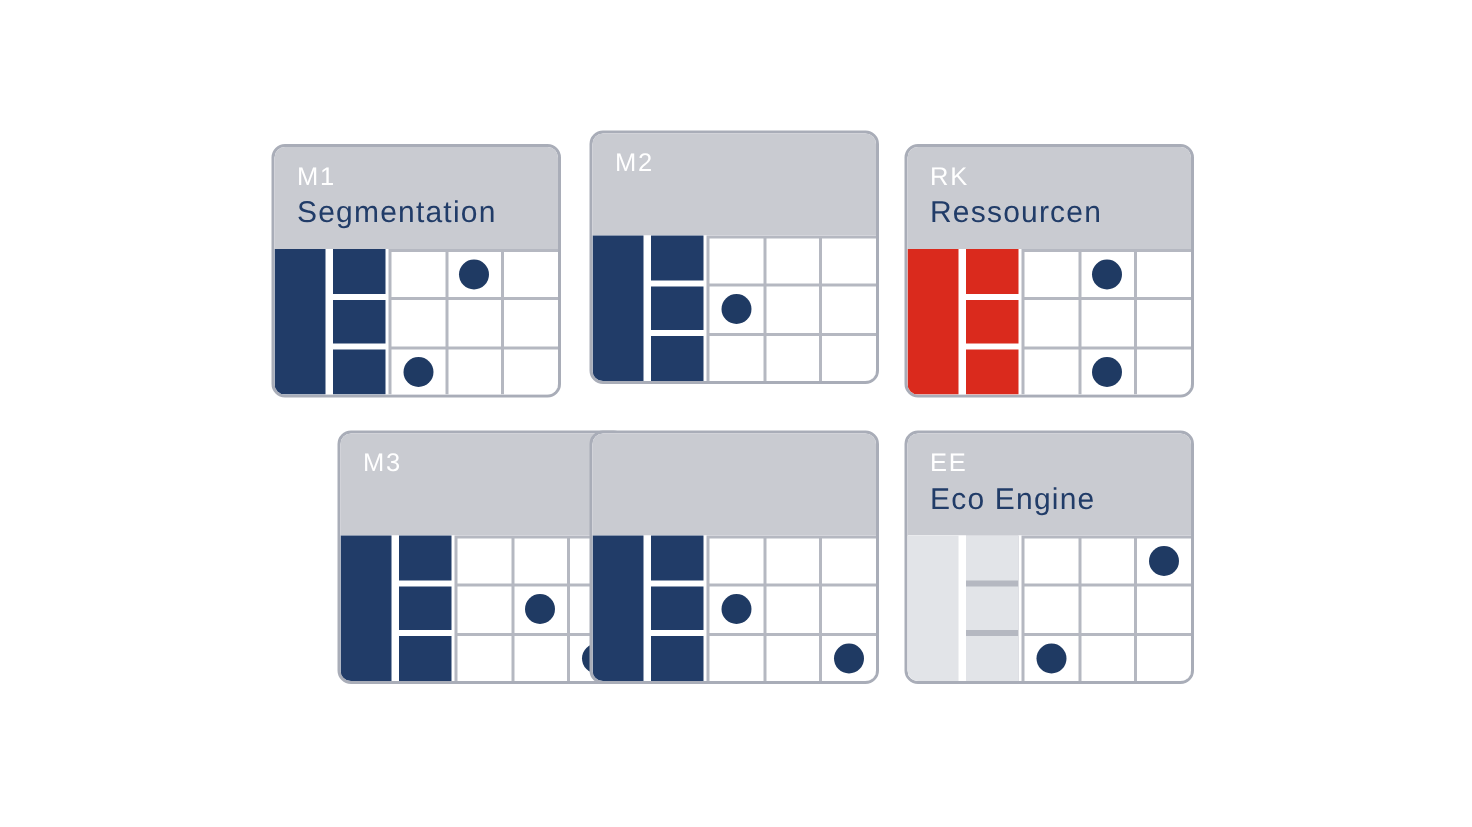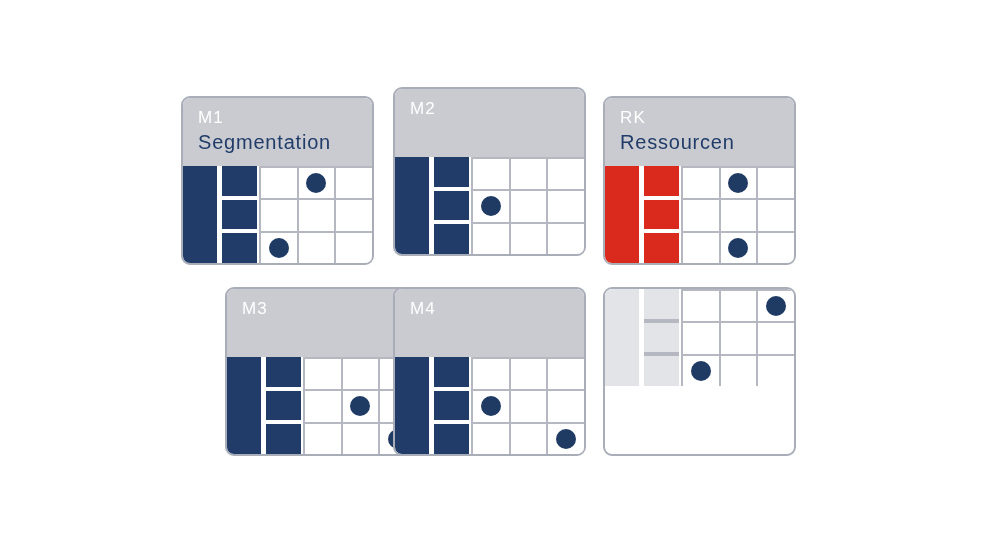--- a/index.html
+++ b/index.html
@@ -207,21 +207,20 @@
         <div class="cell"></div>
         <div class="cell">
             <span class="dot"></span>
           </div>
       </div>
     </div>
   </div>
 
   <div class="card" style="left: 393px; top: 287px; --bar: #213C68; --bargap: #FFFFFF;">
     <div class="card-header">
-      <div class="card-code">M4</div>
     </div>
     <div class="card-grid">
       <div class="bar-col1"></div>
       <div class="bar-col2">
         <div class="bar-cell"></div>
         <div class="bar-cell"></div>
         <div class="bar-cell"></div>
       </div>
       <div class="cell-table">
         <div class="cell"></div>
@@ -235,20 +234,24 @@
         <div class="cell"></div>
         <div class="cell"></div>
         <div class="cell">
             <span class="dot"></span>
           </div>
       </div>
     </div>
   </div>
 
   <div class="card" style="left: 603px; top: 287px; --bar: #E2E4E8; --bargap: #B5B8C1;">
+    <div class="card-header">
+      <div class="card-code">EE</div>
+      <div class="card-title">Eco Engine</div>
+    </div>
     <div class="card-grid">
       <div class="bar-col1"></div>
       <div class="bar-col2">
         <div class="bar-cell"></div>
         <div class="bar-cell"></div>
         <div class="bar-cell"></div>
       </div>
       <div class="cell-table">
         <div class="cell"></div>
         <div class="cell"></div>

